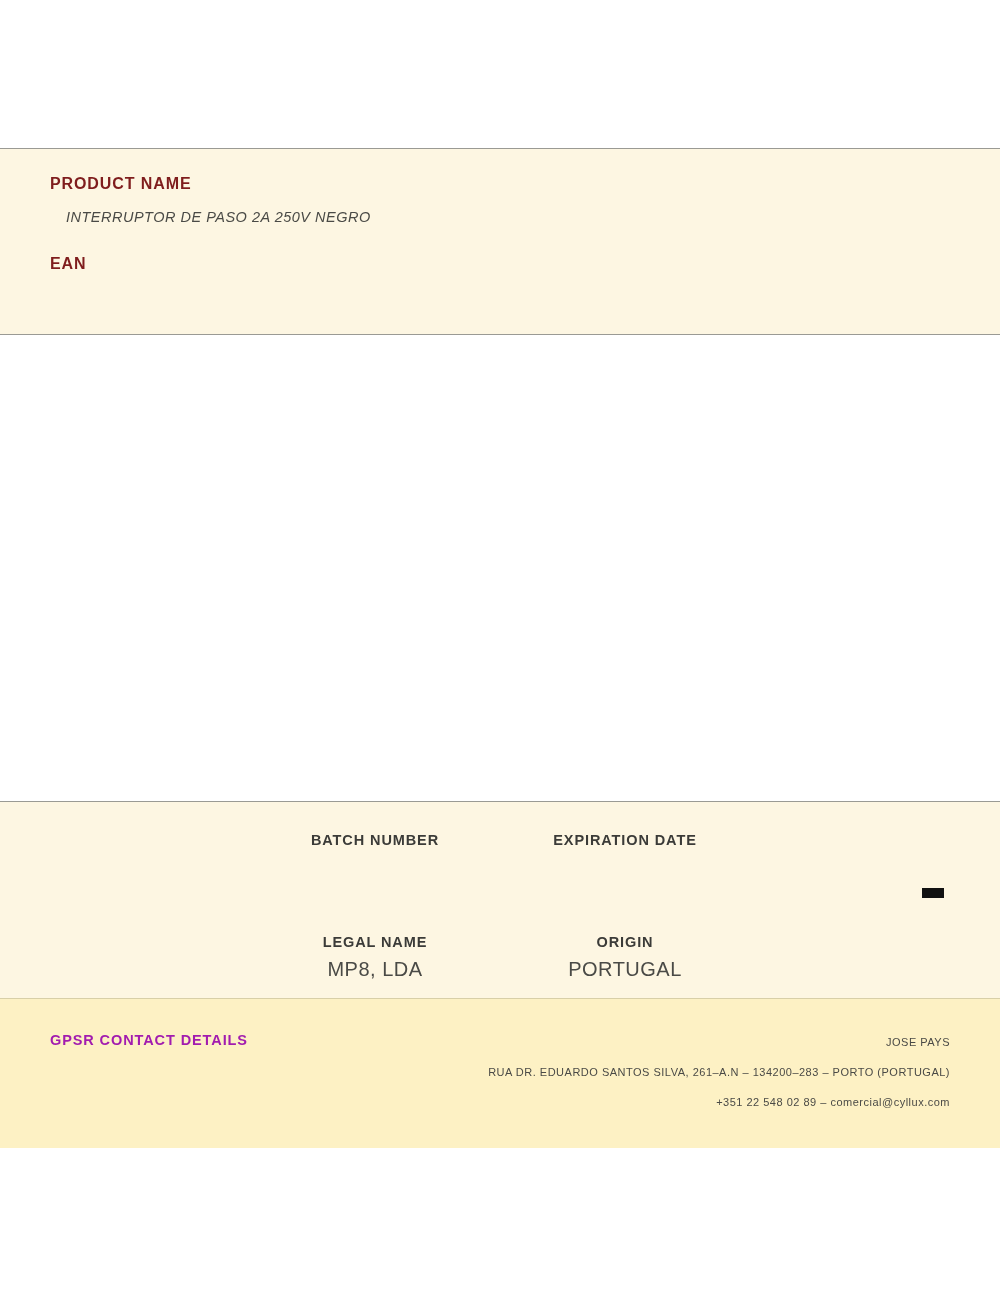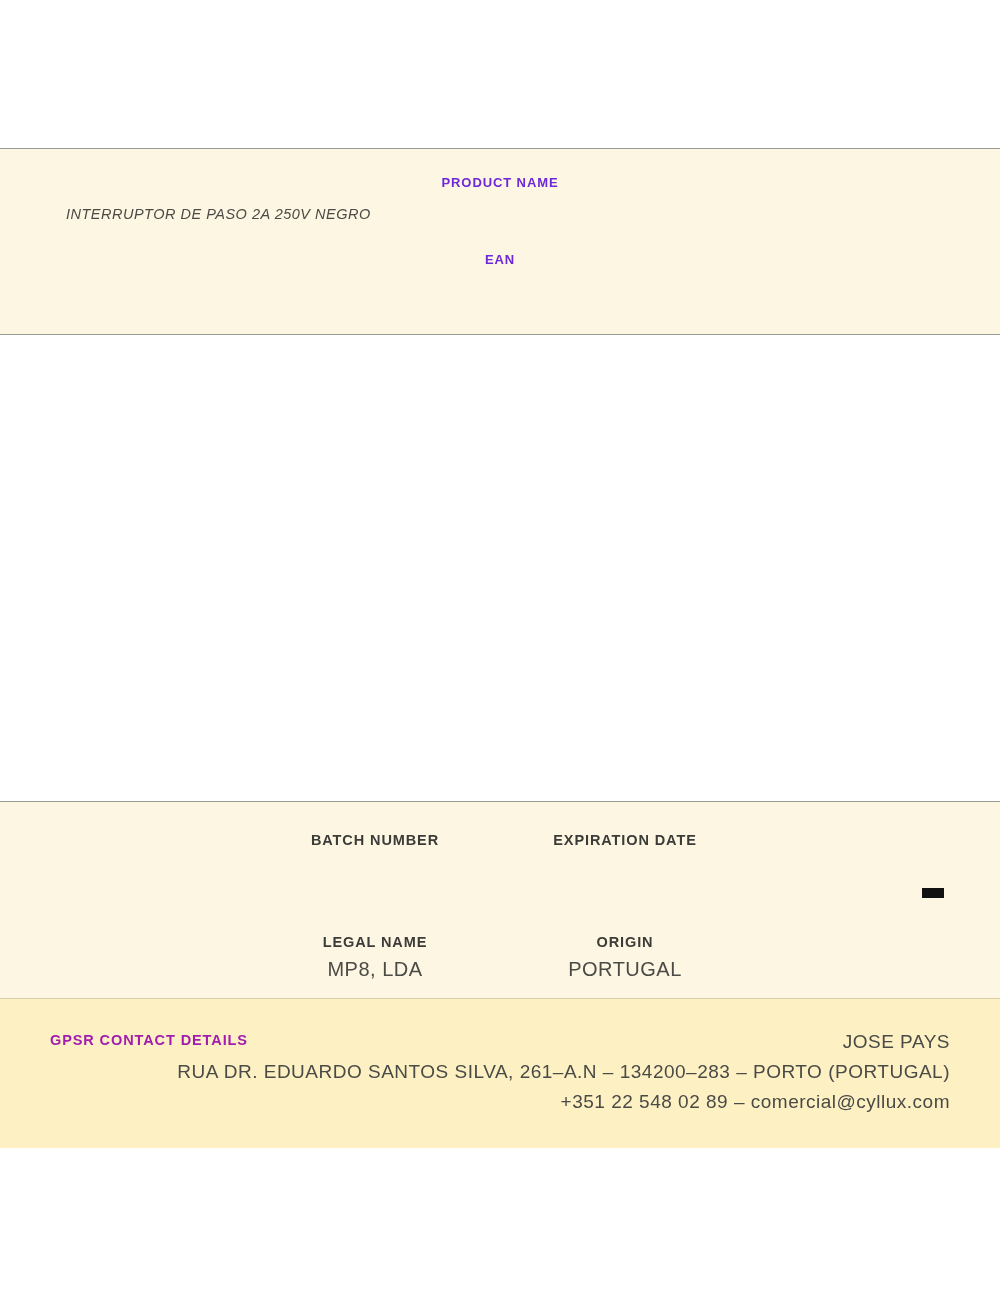--- a/index.html
+++ b/index.html
@@ -34,26 +34,25 @@
   .header-block {
     background: #fdf6e2;
     border-top: 1px solid #9a9a94;
     border-bottom: 1px solid #9a9a94;
     padding: 26px 50px 26px 50px;
     flex: 0 0 auto;
     box-sizing: border-box;
     height: 187px;
   }
   .field-label {
-    font-size: 13px;
+    font-size: 16px;
     font-weight: bold;
     letter-spacing: 0.9px;
-    color: #6d28d9;
+    color: #7f1d1d;
     margin: 0 0 12px 0;
-    text-align: center;
   }
   .field-value {
     font-size: 14.5px;
     letter-spacing: 0.5px;
     color: #4a4a46;
     margin: 16px;
     font-style: italic;
   }
   .field-group + .field-group {
     margin-top: 30px;
@@ -130,21 +129,21 @@
     position: absolute;
     left: 50px;
     top: 33px;
     font-size: 14.5px;
     font-weight: bold;
     letter-spacing: 0.9px;
     color: #a21caf;
   }
   .gpsr-lines {
     text-align: right;
-    font-size: 19px;
+    font-size: 11px;
     letter-spacing: 0.5px;
     color: #4a4a46;
     line-height: 30px;
   }
 
   
   .bottom-spacer {
     background: #ffffff;
     flex: 0 0 auto;
     height: 152px;

